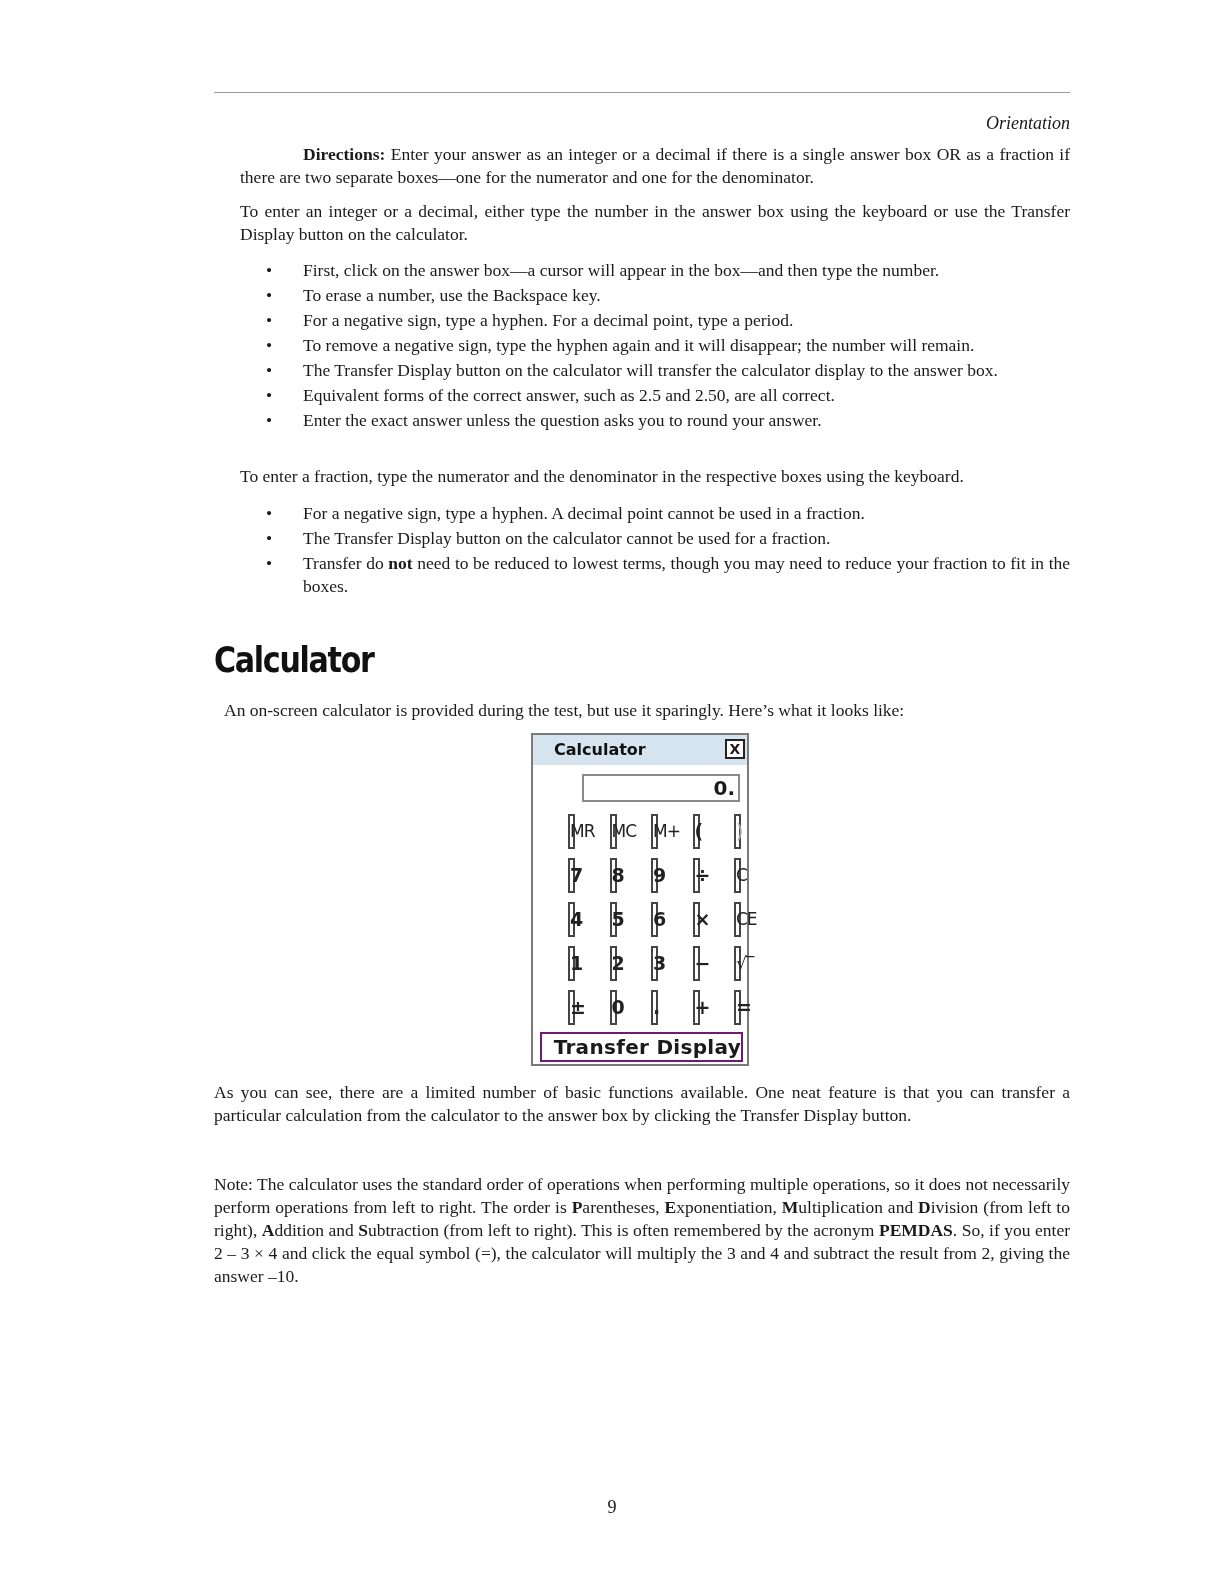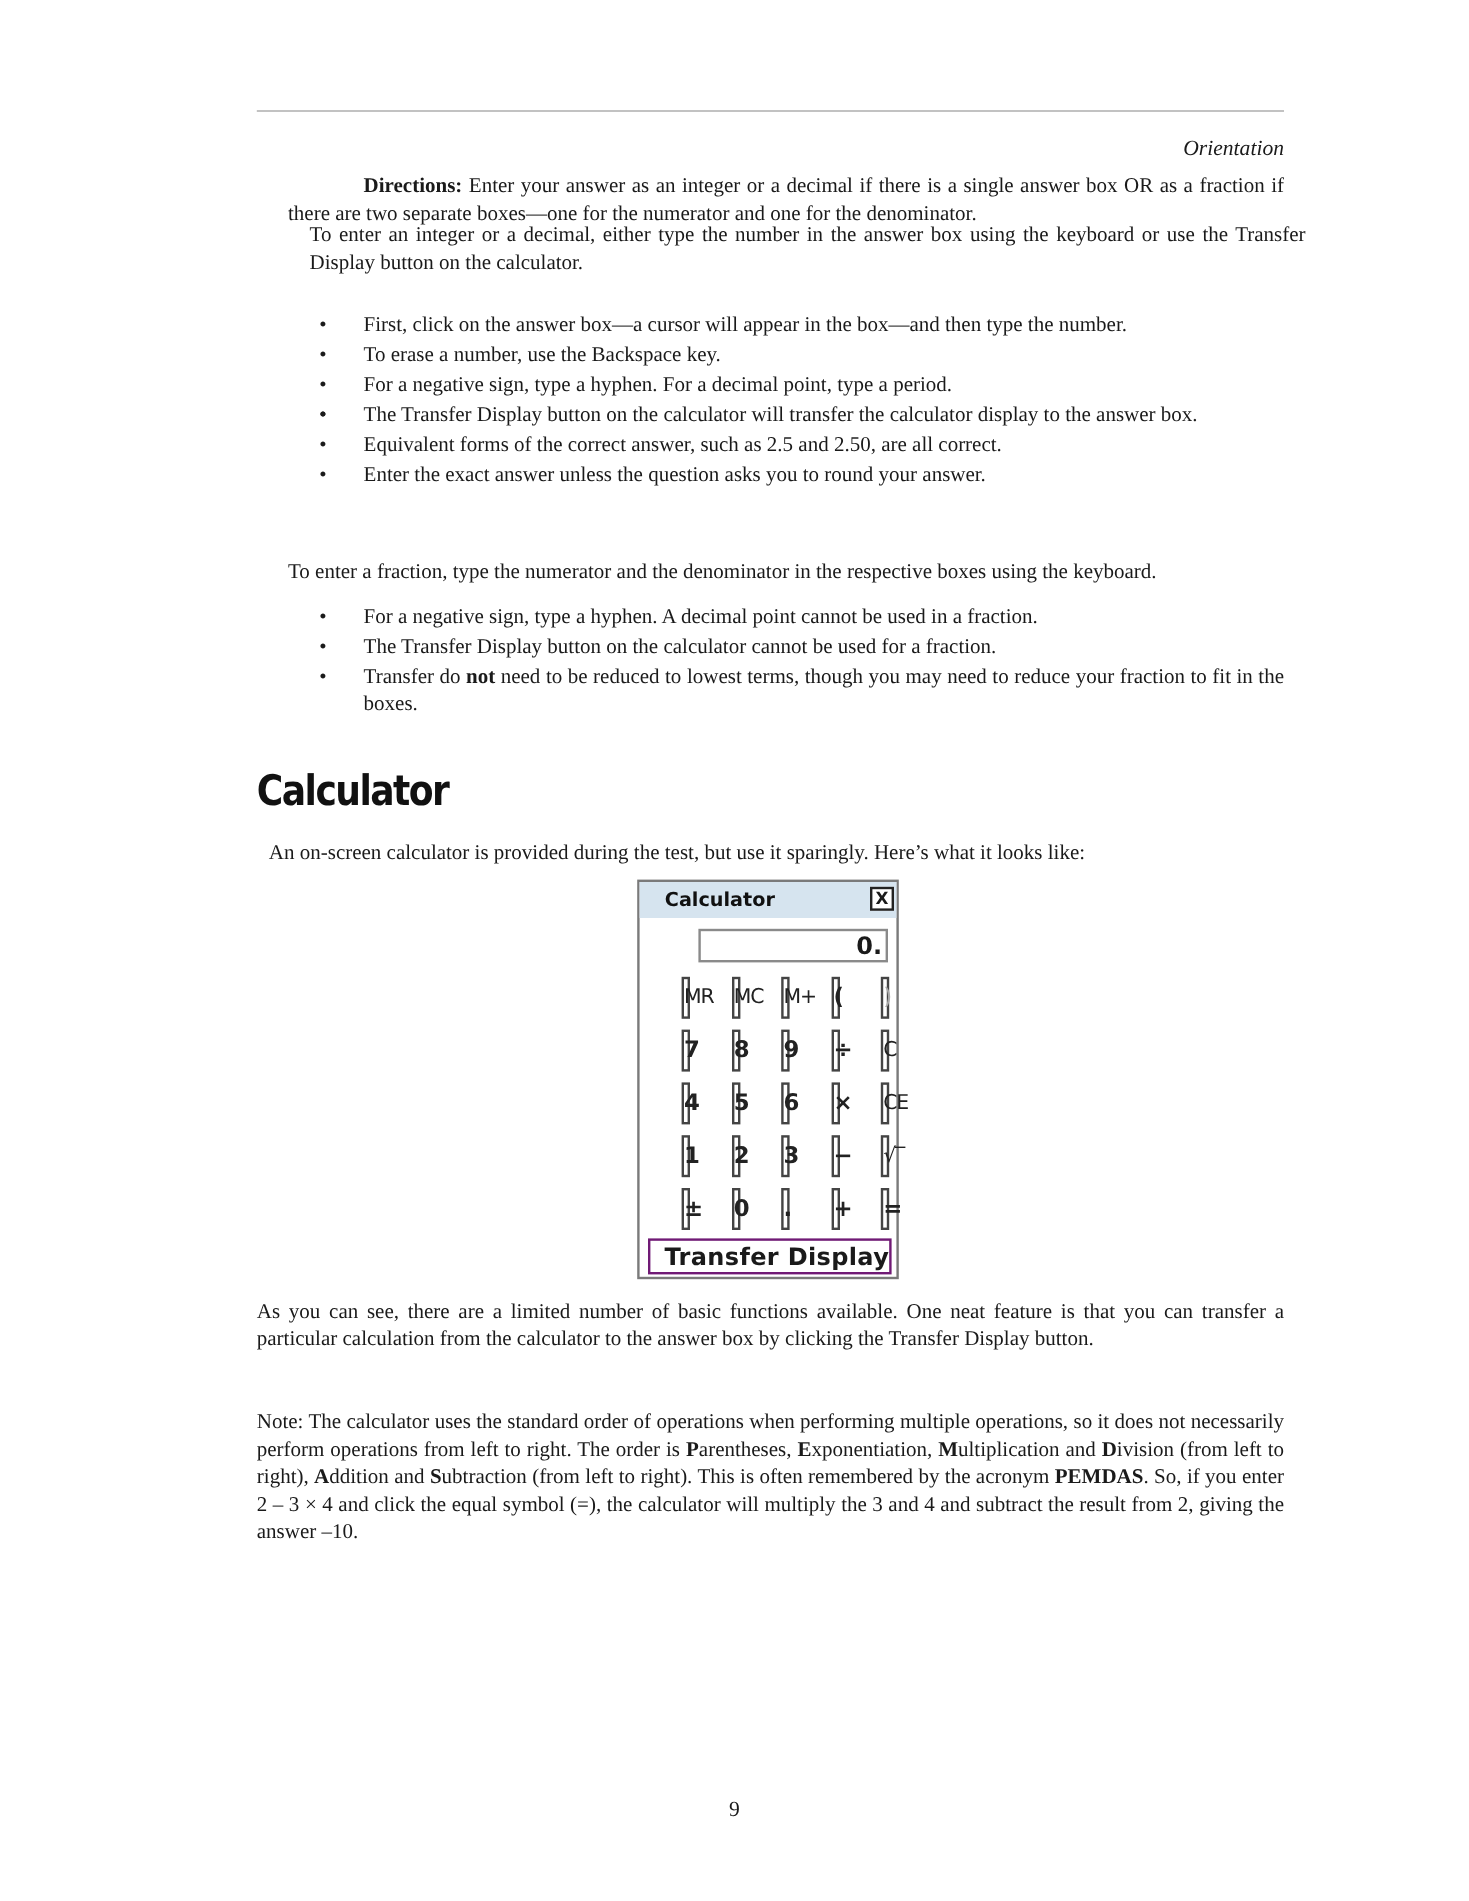--- a/index.html
+++ b/index.html
@@ -8,21 +8,21 @@
 
   .running-head { position: absolute; left: 214px; top: 72px; width: 856px; height: 20px;
                   border-bottom: 1px solid #9a9a9a; }
   .running-head span { position: absolute; right: 0; top: 0; font-style: italic; font-size: 18px; margin-top: 41px; }
 
   .text { font-size: 17.5px; line-height: 23px; text-align: justify; }
   .block { position: absolute; }
 
   .directions { left: 240px; top: 143px; width: 830px; text-indent: 63px; }
   .directions b { font-weight: bold; }
-  .para2 { left: 240px; top: 184px; width: 830px; margin-left: 18px; }
+  .para2 { left: 240px; top: 200px; width: 830px; }
 
   ul.bullets { position: absolute; margin: 0; padding: 0; list-style: none; }
   ul.bullets li { position: relative; padding-left: 63px; margin-bottom: 2px; }
   ul.bullets li .dot { position: absolute; left: 26px; top: 0; }
   .list1 { left: 240px; top: 259px; width: 830px; }
   .para3 { left: 240px; top: 465px; width: 830px; }
   .list2 { left: 240px; top: 502px; width: 830px; }
 
   h2.section-title { position: absolute; left: 214px; top: 640px; margin: 0;
                      font-family: "DejaVu Sans", "Liberation Sans", sans-serif; font-weight: bold;
@@ -64,21 +64,21 @@
 </div>
 
 <div class="block text directions"><b>Directions:</b><span> Enter your answer as an integer or a decimal if there is a single answer box OR as a fraction if there are two separate boxes—one for the numerator and one for the denominator.</span></div>
 
 <div class="block text para2">To enter an integer or a decimal, either type the number in the answer box using the keyboard or use the Transfer Display button on the calculator.</div>
 
 <ul class="bullets text list1">
   <li><span class="dot">•</span><span>First, click on the answer box—a cursor will appear in the box—and then type the number.</span></li>
   <li><span class="dot">•</span><span>To erase a number, use the Backspace key.</span></li>
   <li><span class="dot">•</span><span>For a negative sign, type a hyphen. For a decimal point, type a period.</span></li>
-  <li><span class="dot">•</span></li>
+  <li><span class="dot">•</span><span>To remove a negative sign, type the hyphen again and it will disappear; the number will remain.</span></li>
   <li><span class="dot">•</span><span>The Transfer Display button on the calculator will transfer the calculator display to the answer box.</span></li>
   <li><span class="dot">•</span><span>Equivalent forms of the correct answer, such as 2.5 and 2.50, are all correct.</span></li>
   <li><span class="dot">•</span><span>Enter the exact answer unless the question asks you to round your answer.</span></li>
 </ul>
 
 <div class="block text para3">To enter a fraction, type the numerator and the denominator in the respective boxes using the keyboard.</div>
 
 <ul class="bullets text list2">
   <li><span class="dot">•</span><span>For a negative sign, type a hyphen. A decimal point cannot be used in a fraction.</span></li>
   <li><span class="dot">•</span><span>The Transfer Display button on the calculator cannot be used for a fraction.</span></li>

